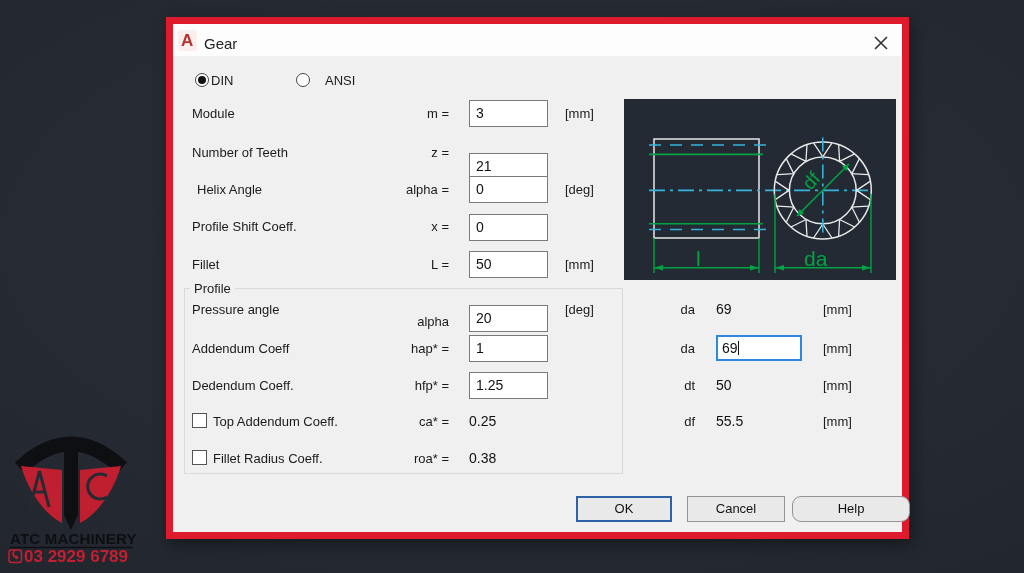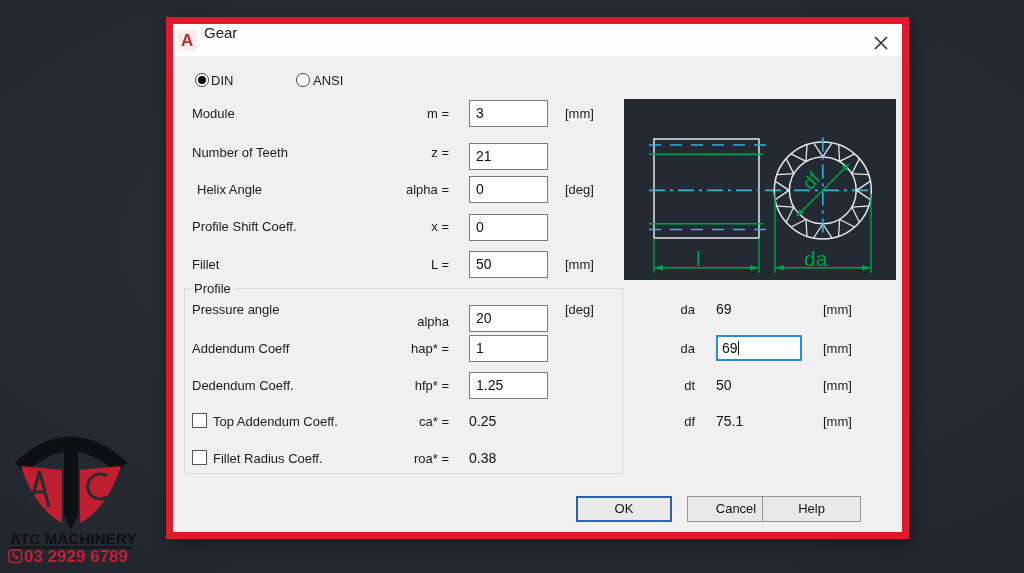--- a/index.html
+++ b/index.html
@@ -4,21 +4,21 @@
 <style>
   html,body{margin:0;padding:0;}
   body{width:1024px;height:573px;position:relative;overflow:hidden;
        background:radial-gradient(ellipse 90% 80% at 50% 42%, #282d36 0%, #252a33 55%, #21262e 100%);
        font-family:"Liberation Sans", sans-serif;}
   #dlg{position:absolute;left:166px;top:17px;width:729px;height:508px;
        border:7px solid #dd1b2d;background:#f0f0f1;box-shadow:3px 5px 14px rgba(0,0,0,.4);}
   #titlebar{position:absolute;left:0;top:0;width:729px;height:32px;background:#fdfdfd;}
   #ticon{position:absolute;left:5px;top:6px;width:19px;height:21px;background:#fbeeee;border-radius:3px;}
   #ticon span{position:absolute;left:3px;top:1px;font-size:17px;font-weight:bold;color:#b5322e;}
-  #ttext{position:absolute;left:31px;top:0;font-size:15px;color:#222;}
+  #ttext{position:absolute;left:31px;top:11px;font-size:15px;color:#222;}
   .lbl{position:absolute;font-size:13px;line-height:15px;color:#1b1b1b;white-space:nowrap;}
   .sym{position:absolute;font-size:13px;line-height:15px;color:#1b1b1b;width:60px;left:216px;text-align:right;white-space:nowrap;}
   .unit{position:absolute;left:392px;font-size:13px;line-height:15px;color:#1b1b1b;}
   .inp{position:absolute;left:296px;width:71px;height:25px;border:1px solid #7a7a7a;background:#fff;
        font-size:14px;line-height:25px;padding-left:6px;color:#111;}
   .val{position:absolute;font-size:14px;line-height:15px;color:#111;}
   .radio{position:absolute;width:12px;height:12px;border:1px solid #444;border-radius:50%;background:#fff;}
   .radio.on::after{content:"";position:absolute;left:2px;top:2px;width:8px;height:8px;border-radius:50%;background:#111;}
   .cb{position:absolute;left:19px;width:13px;height:13px;border:1px solid #555;background:#fff;}
   .btn{position:absolute;top:472px;height:26px;background:#e9e9e9;border:1px solid #949494;
@@ -52,30 +52,30 @@
       </div>
     <div id="ttext">Gear</div>
     <svg style="position:absolute;left:701px;top:12px" width="14" height="14" viewBox="0 0 14 14">
       <path d="M1,1 L13,13 M13,1 L1,13" stroke="#333" stroke-width="1.6"></path>
     </svg>
   </div>
 
   <div class="radio on" style="left:22px;top:49px"></div>
   <div class="lbl" style="left:38px;top:49px">DIN</div>
   <div class="radio" style="left:123px;top:49px"></div>
-  <div class="lbl" style="left:140px;top:49px">ANSI</div>
+  <div class="lbl" style="left:152px;top:49px">ANSI</div>
 
   <div class="lbl" style="left:19px;top:82px">Module</div>
   <div class="sym" style="top:82px">m =</div>
   <div class="inp" style="top:76px">3</div>
   <div class="unit" style="top:82px">[mm]</div>
 
   <div class="lbl" style="left:19px;top:121px">Number of Teeth</div>
   <div class="sym" style="top:121px">z =</div>
-  <div class="inp" style="top:119px">21</div>
+  <div class="inp" style="top:129px">21</div>
 
   <div class="lbl" style="left:24px;top:158px">Helix Angle</div>
   <div class="sym" style="top:158px">alpha =</div>
   <div class="inp" style="top:152px">0</div>
   <div class="unit" style="top:158px">[deg]</div>
 
   <div class="lbl" style="left:19px;top:195px">Profile Shift Coeff.</div>
   <div class="sym" style="top:195px">x =</div>
   <div class="inp" style="top:190px">0</div>
 
@@ -151,19 +151,19 @@
 
   <div class="rlab" style="top:317px">da</div>
   <div style="position:absolute;left:543px;top:311px;width:78px;height:22px;border:2px solid #2c88d8;background:#fff;font-size:14px;line-height:22px;padding-left:4px;color:#111;">69<span style="display:inline-block;width:1px;height:14px;background:#111;vertical-align:-2px;"></span></div>
   <div class="rmm" style="top:317px">[mm]</div>
 
   <div class="rlab" style="top:354px">dt</div>
   <div class="val" style="left:543px;top:354px">50</div>
   <div class="rmm" style="top:354px">[mm]</div>
 
   <div class="rlab" style="top:390px">df</div>
-  <div class="val" style="left:543px;top:390px">75.1</div>
+  <div class="val" style="left:543px;top:390px">55.5</div>
   <div class="rmm" style="top:390px">[mm]</div>
 
   <div class="btn" style="left:514px;width:98px;">Cancel</div>
   <div class="btn" style="left:403px;width:96px;border:2px solid #2b62a8;line-height:22px;">OK</div>
-  <div class="btn" style="left:589px;width:99px;">Help</div>
+  <div class="btn" style="left:619px;width:118px;border-radius:9px;">Help</div>
 </div>
 
 </body></html>

